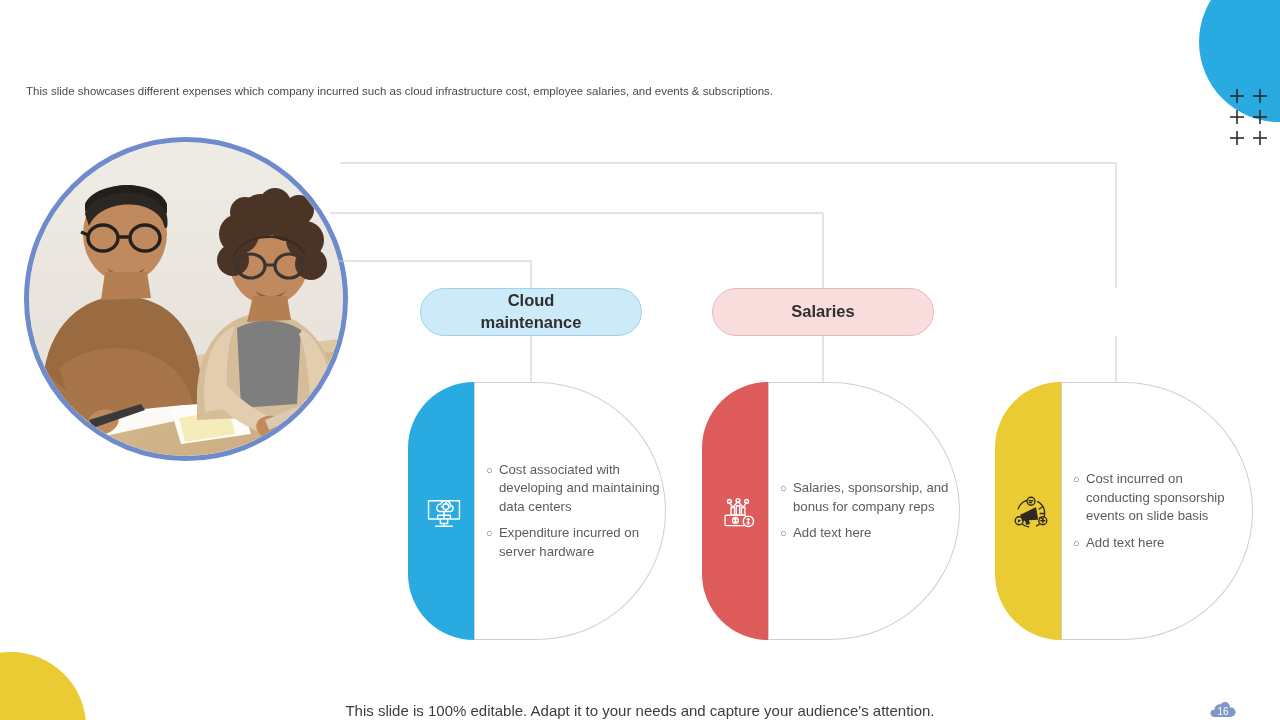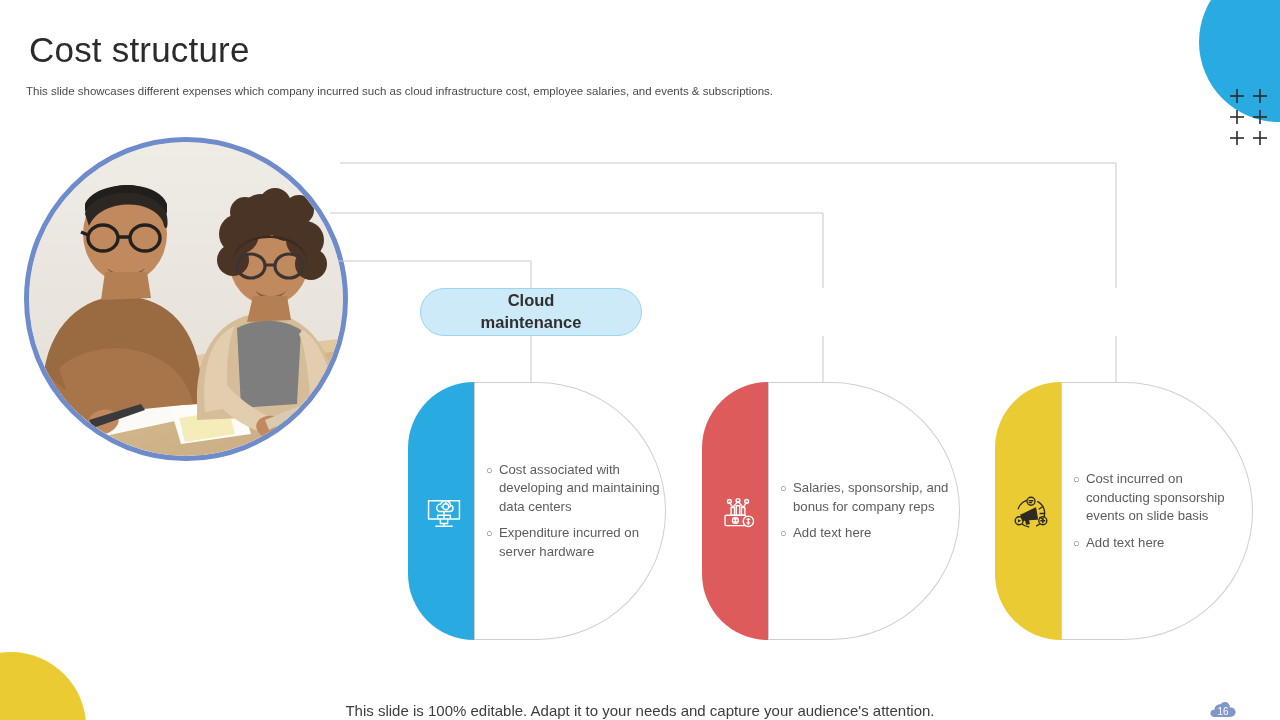--- a/index.html
+++ b/index.html
@@ -124,21 +124,20 @@
         <line x1="10" y1="22" x2="10" y2="36"></line>
       <line x1="26" y1="29" x2="40" y2="29"></line>
         <line x1="33" y1="22" x2="33" y2="36"></line>
       <line x1="3" y1="50" x2="17" y2="50"></line>
         <line x1="10" y1="43" x2="10" y2="57"></line>
       <line x1="26" y1="50" x2="40" y2="50"></line>
         <line x1="33" y1="43" x2="33" y2="57"></line>
     </g>
   </svg>
 
-  <div class="title">Cost structure</div>
   <div class="subtitle">This slide showcases different expenses which company incurred such as cloud infrastructure cost, employee salaries, and events &amp; subscriptions.</div>
 
   <div class="photo-wrap">
     <div class="photo-inner">
       <svg viewBox="0 0 320 320" width="320" height="320" preserveAspectRatio="xMidYMid slice">
         <defs>
           <linearGradient id="bgwall" x1="0" y1="0" x2="0" y2="1">
             <stop offset="0" stop-color="#efece6"></stop>
               <stop offset="1" stop-color="#e3ded5"></stop>
           </linearGradient>
@@ -242,20 +241,23 @@
       <path d="M823 336 V392"></path>
       <path d="M1116 336 V392"></path>
     </g>
   </svg>
 
   <div class="pill cloud">
     <span>
       <span>Cloud</span><br>
       <span>maintenance</span>
     </span>
+  </div>
+  <div class="pill salaries">
+    <span>Salaries</span>
   </div>
 
   <div class="node node-cloud">
     <div class="segment"></div>
     <div class="ring"></div>
     <div class="divider"></div>
     <div class="icon-holder">
       <svg viewBox="0 0 44 38" width="40" height="35">
         <g fill="none" stroke="#ffffff" stroke-width="1.6" stroke-linecap="round" stroke-linejoin="round">
           <path d="M5 5 h34 v20 h-34 z"></path>

